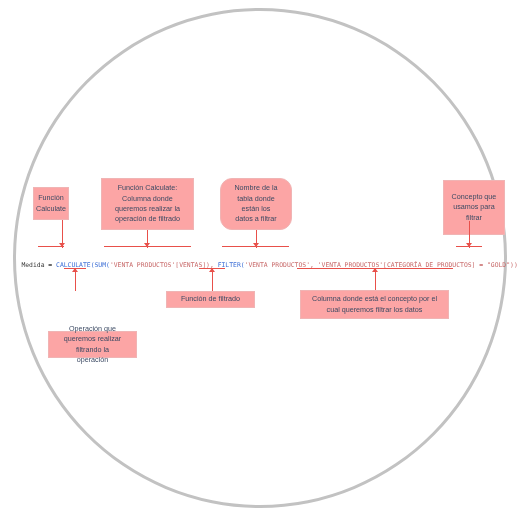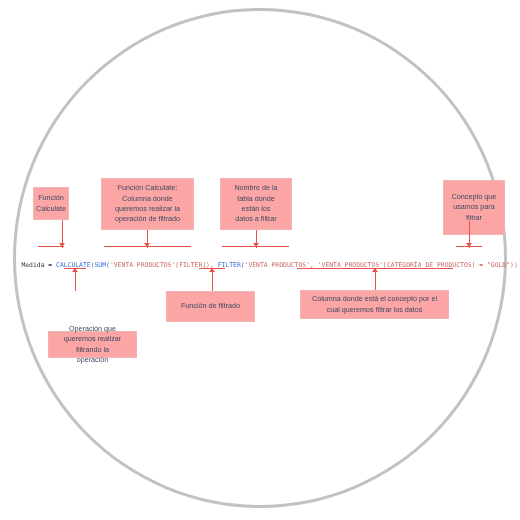--- a/index.html
+++ b/index.html
@@ -75,33 +75,33 @@
   <div class="circle"></div>
 
   <div class="box" style="left:33px;top:187px;width:36px;height:33px;">
     <span>Función<br>Calculate</span>
   </div>
 
   <div class="box" style="left:101px;top:178px;width:93px;height:52px;">
     <span>Función Calculate:<br>Columna donde<br>queremos realizar la<br>operación de filtrado</span>
   </div>
 
-  <div class="box" style="left:220px;top:178px;width:72px;height:52px;">
+  <div class="box" style="left:220px;top:178px;width:72px;height:52px;border-radius:12px;">
     <span>Nombre de la<br>tabla donde<br>están los<br>datos a filtrar</span>
   </div>
 
   <div class="box" style="left:443px;top:180px;width:62px;height:55px;">
     <span>Concepto que<br>usamos para<br>filtrar</span>
   </div>
 
   <div class="box" style="left:48px;top:291px;width:89px;height:27px;margin-top:40px;">
     <span>Operación que<br>queremos realizar<br>filtrando la<br>operación</span>
   </div>
 
-  <div class="box" style="left:166px;top:291px;width:89px;height:31px;">
+  <div class="box" style="left:166px;top:291px;width:89px;height:17px;">
     <span>Función de filtrado</span>
   </div>
 
   <div class="box" style="left:300px;top:290px;width:149px;height:29px;">
     <span>Columna donde está el concepto por el<br>cual queremos filtrar los datos</span>
   </div>
 
   <div class="marker" style="left:38px;top:246px;width:26px;"></div>
   <div class="marker" style="left:104px;top:246px;width:87px;"></div>
   <div class="marker" style="left:222px;top:246px;width:67px;"></div>
@@ -126,16 +126,16 @@
   <div class="conn vline" style="left:75px;top:269px;height:22px;"></div>
   <div class="arrow arrow-up" style="left:72px;top:268px;"></div>
 
   <div class="conn vline" style="left:212px;top:269px;height:22px;"></div>
   <div class="arrow arrow-up" style="left:209px;top:268px;"></div>
 
   <div class="conn vline" style="left:375px;top:269px;height:21px;"></div>
   <div class="arrow arrow-up" style="left:372px;top:268px;"></div>
 
   <div class="formula">
-    <span class="tok-plain">Medida = </span><span class="tok-fn">CALCULATE(</span><span class="tok-fn">SUM(</span><span class="tok-str">'VENTA PRODUCTOS'[FILTER]), </span><span class="tok-fn">FILTER(</span><span class="tok-str">'VENTA PRODUCTOS', 'VENTA PRODUCTOS'[CATEGORÍA DE PRODUCTOS] = "GOLD"))</span>
+    <span class="tok-plain">Medida = </span><span class="tok-fn">CALCULATE(</span><span class="tok-fn">SUM(</span><span class="tok-str">'VENTA PRODUCTOS'[VENTAS]), </span><span class="tok-fn">FILTER(</span><span class="tok-str">'VENTA PRODUCTOS', 'VENTA PRODUCTOS'[CATEGORÍA DE PRODUCTOS] = "GOLD"))</span>
   </div>
 
 </div>
 
 </body></html>

